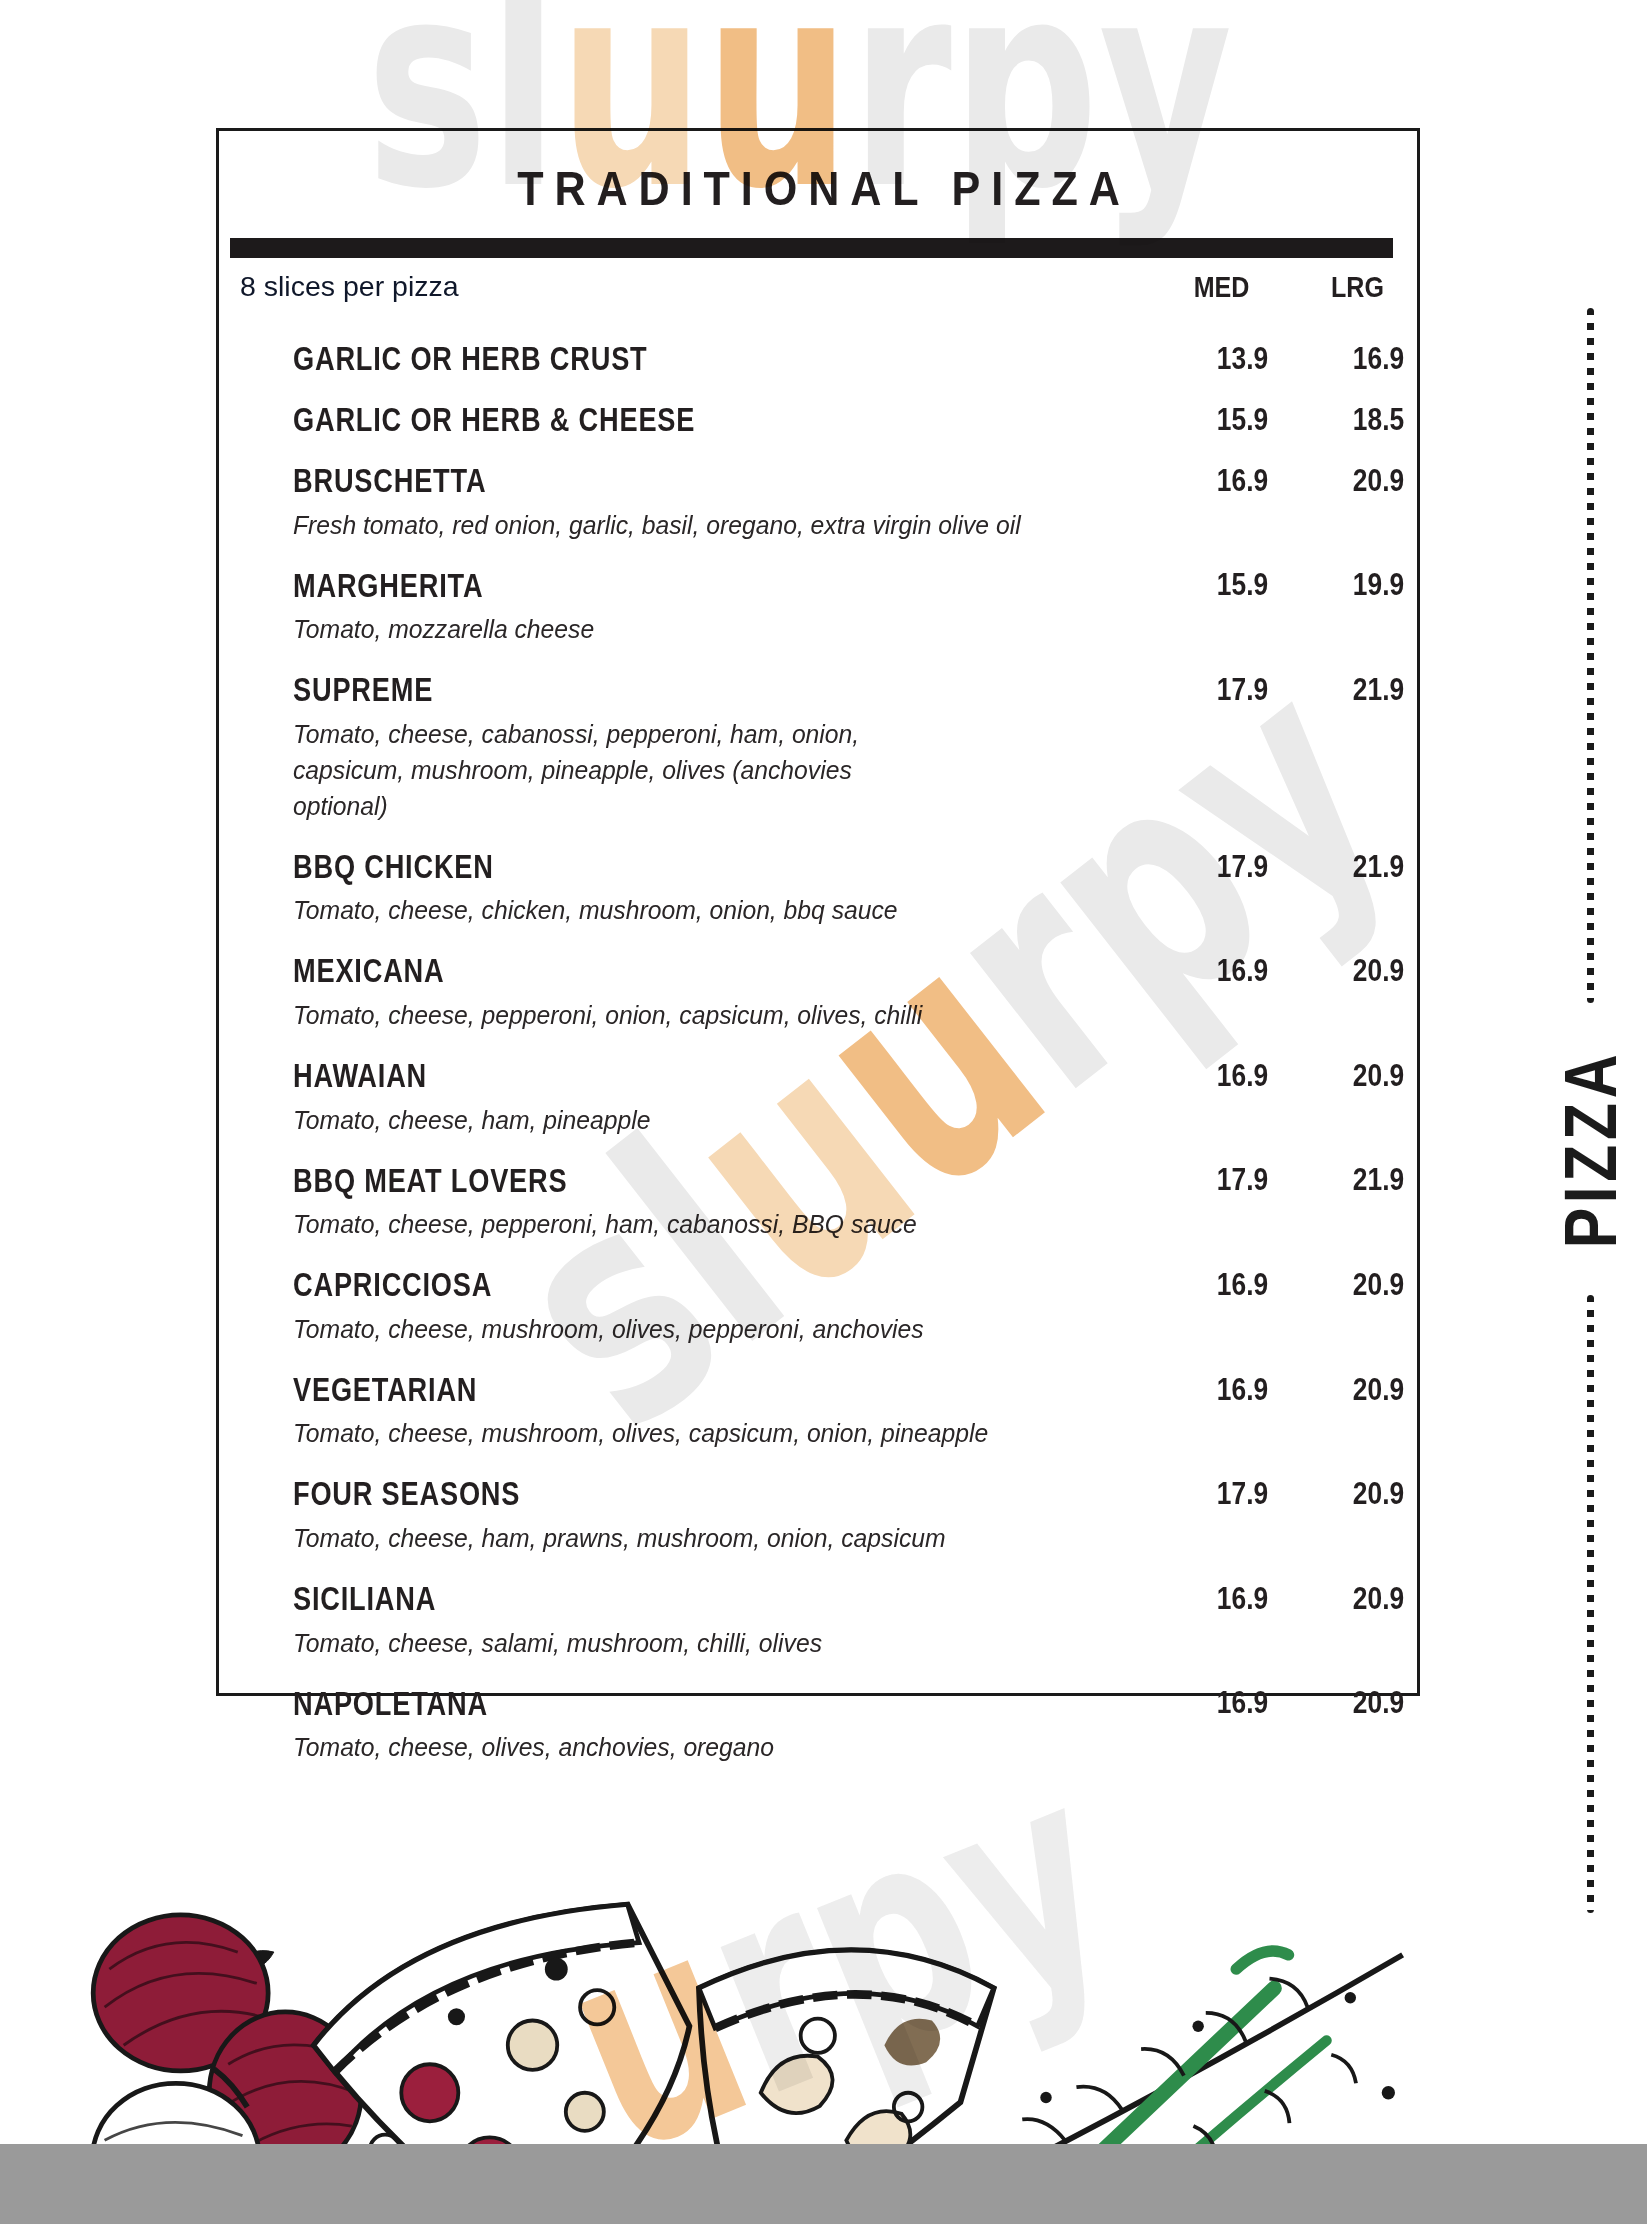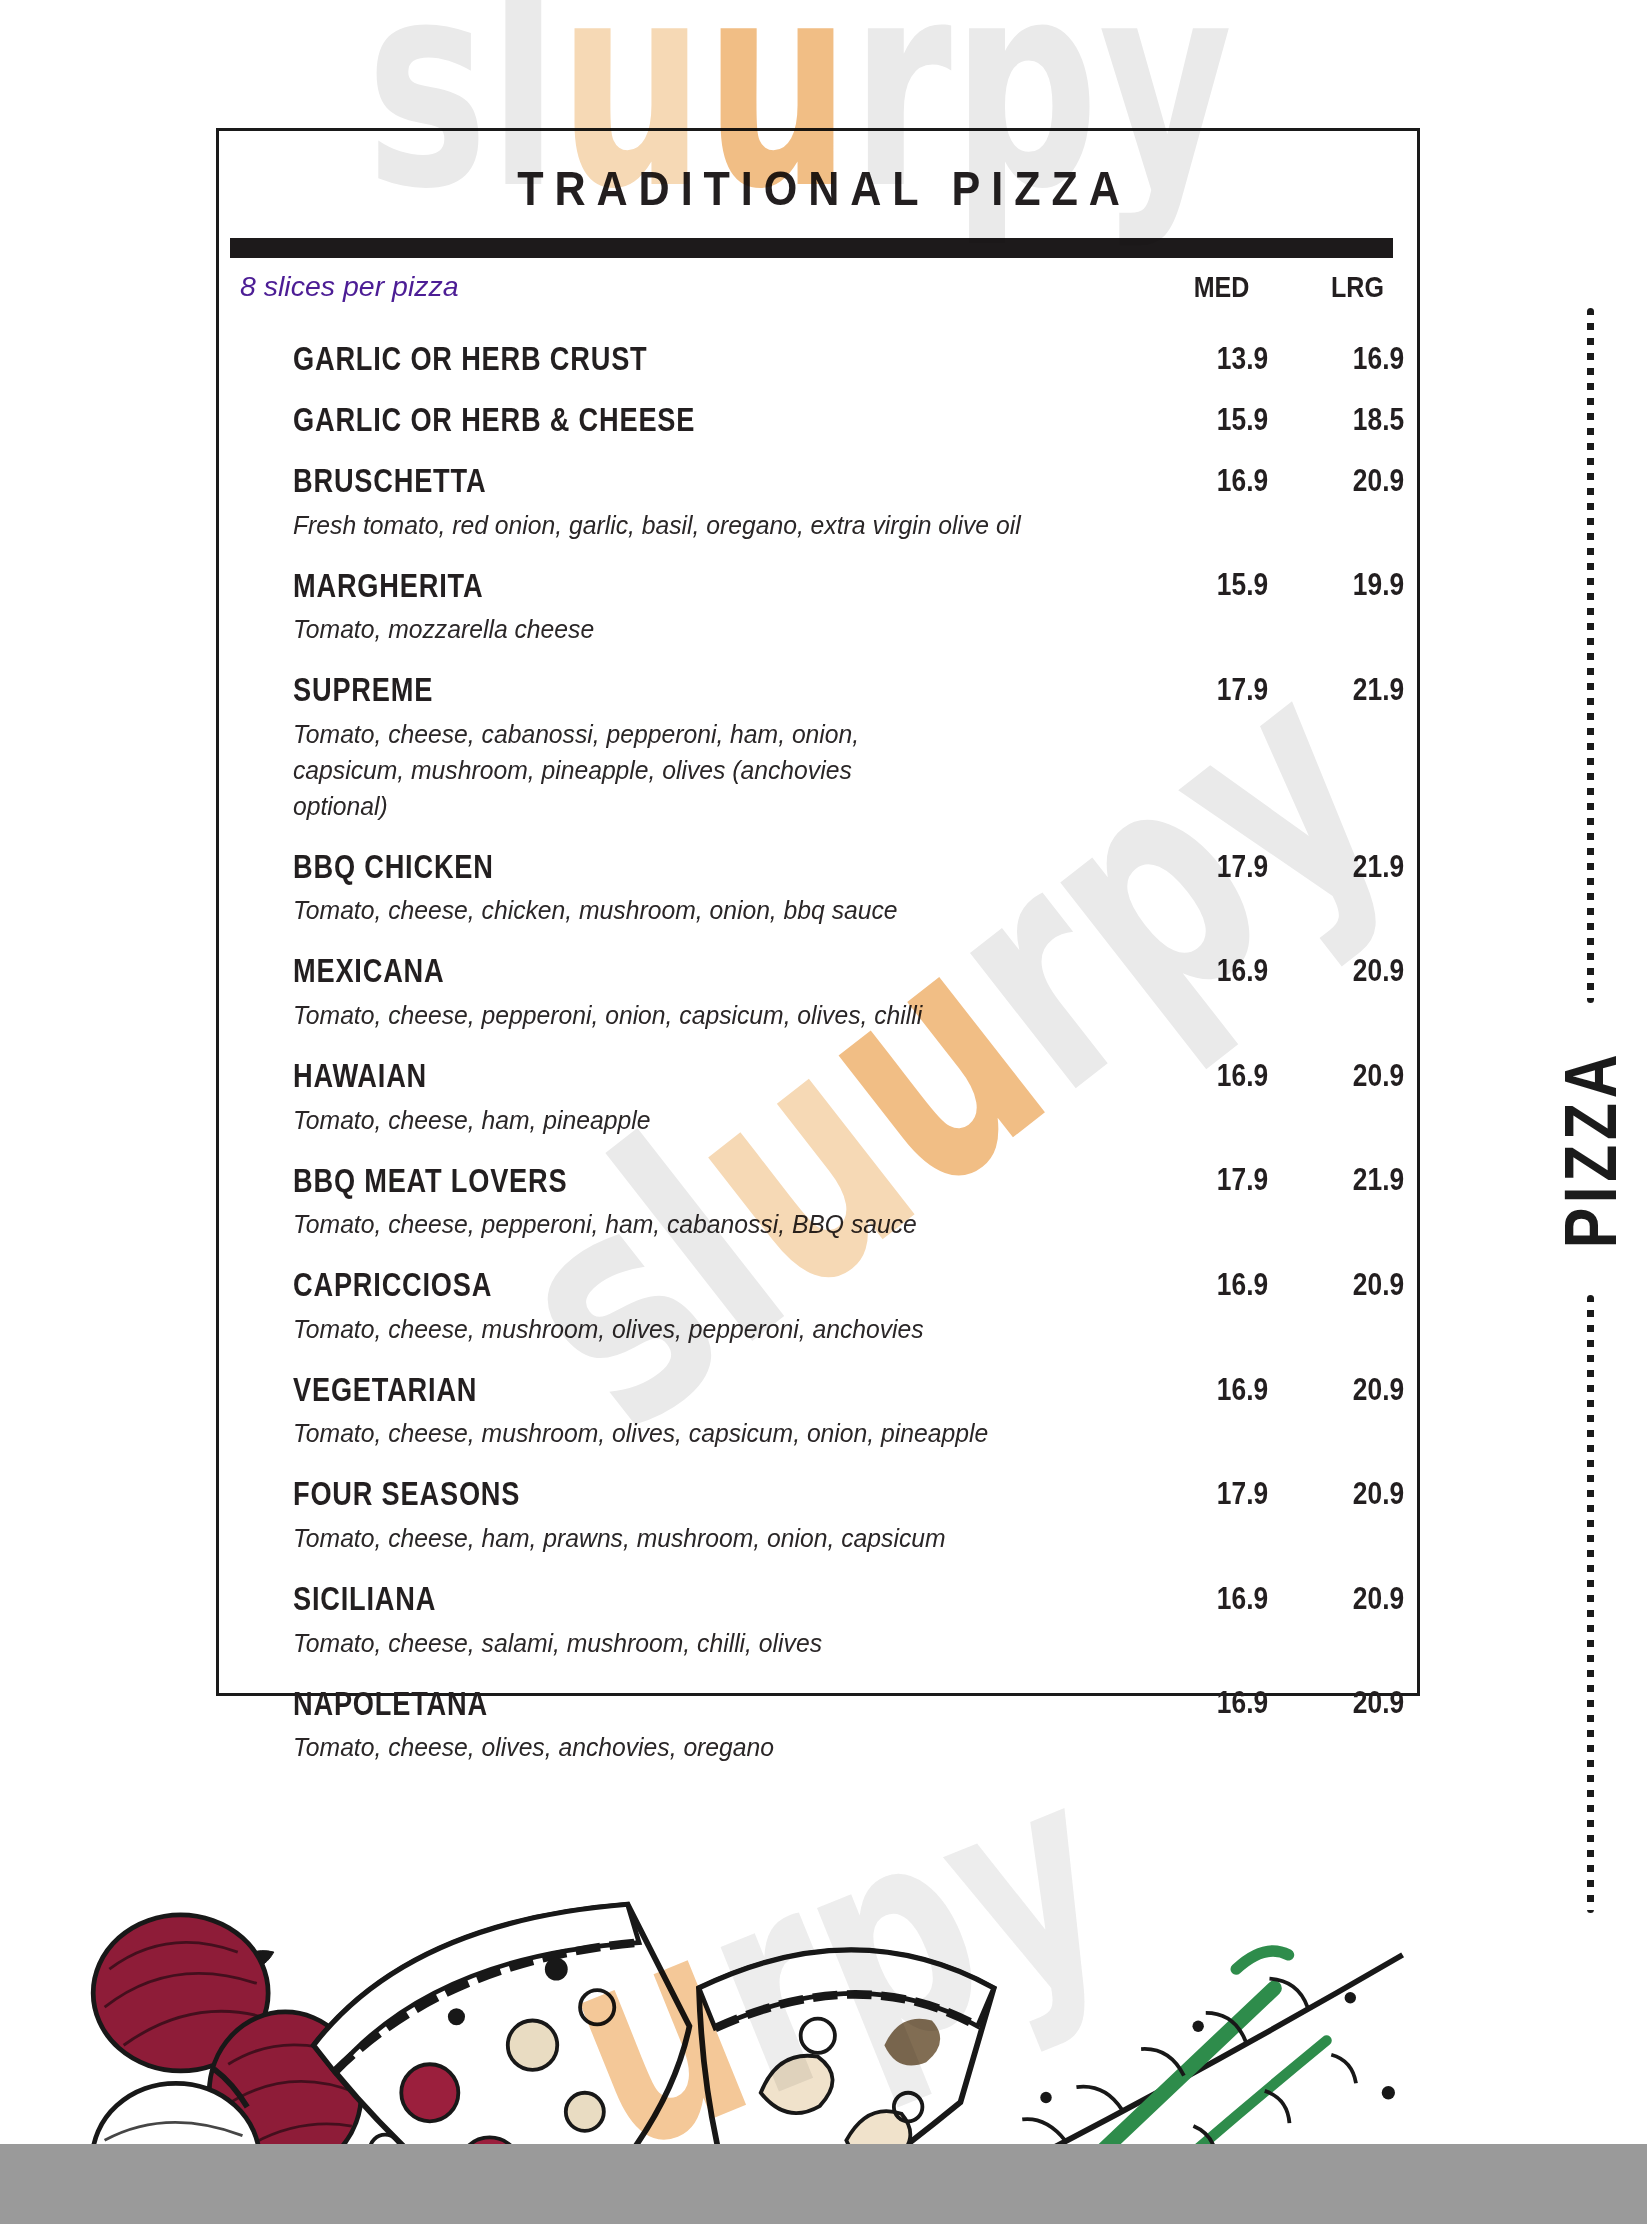--- a/index.html
+++ b/index.html
@@ -27,21 +27,21 @@
   }
   .menu-title{
     margin:0;padding-top:28.5px;text-align:center;
     font-size:49px;font-weight:600;letter-spacing:12.4px;color:#231f20;
     transform:scaleX(.88);transform-origin:50% 0;white-space:nowrap;
   }
   .title-divider{
     position:absolute;left:11.4px;right:24px;top:107px;height:20px;background:#1d1a1b;
   }
   .head-row{position:absolute;top:139px;left:21px;right:17px;height:38px;}
-  .menu-note{font-style:italic;font-size:28.5px;color:#4c1d95;}
+  .menu-note{font-size:28.5px;color:#0f172a;}
   .col-head{
     position:absolute;top:0;width:95px;text-align:center;font-weight:bold;font-size:29.5px;
     transform:scaleX(.85);
   }
   .col-med{left:934px;}
   .col-lrg{left:1070px;}
   
   .items{position:absolute;top:208px;left:53px;right:17px;margin-left:21px;}
   .item-row{position:relative;margin-bottom:23px;}
   .item-name{

